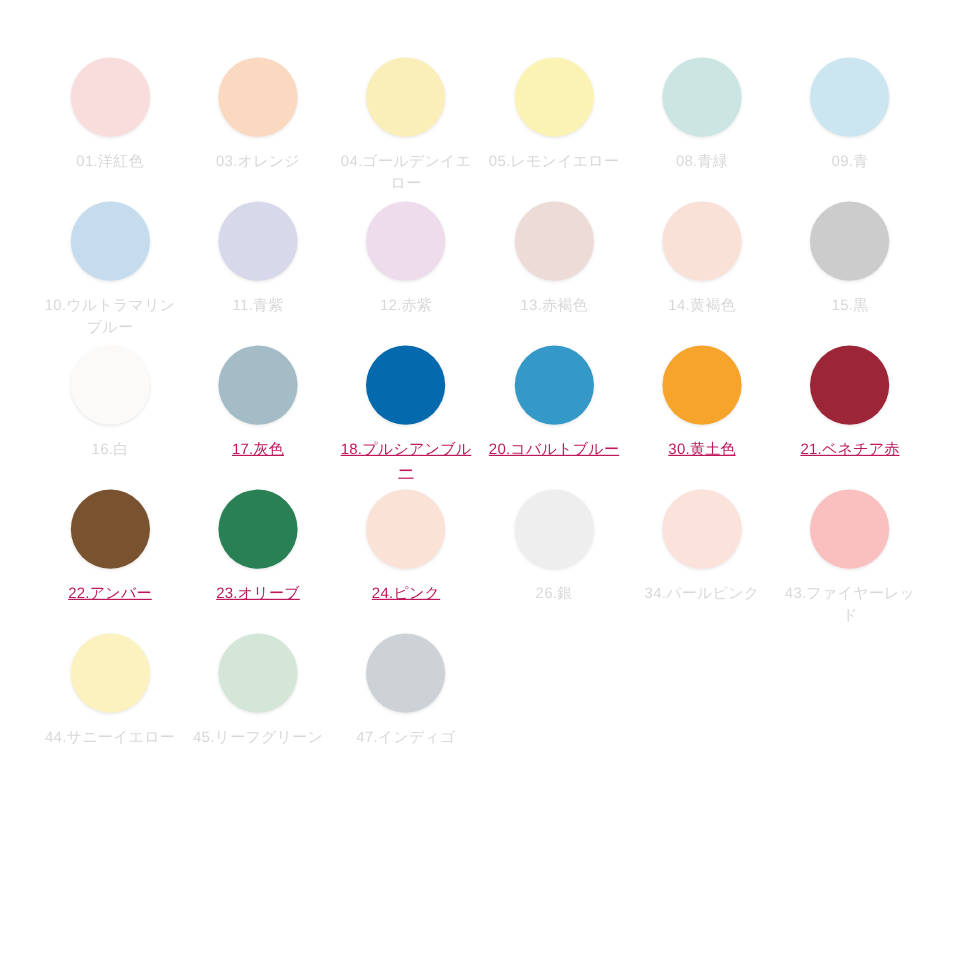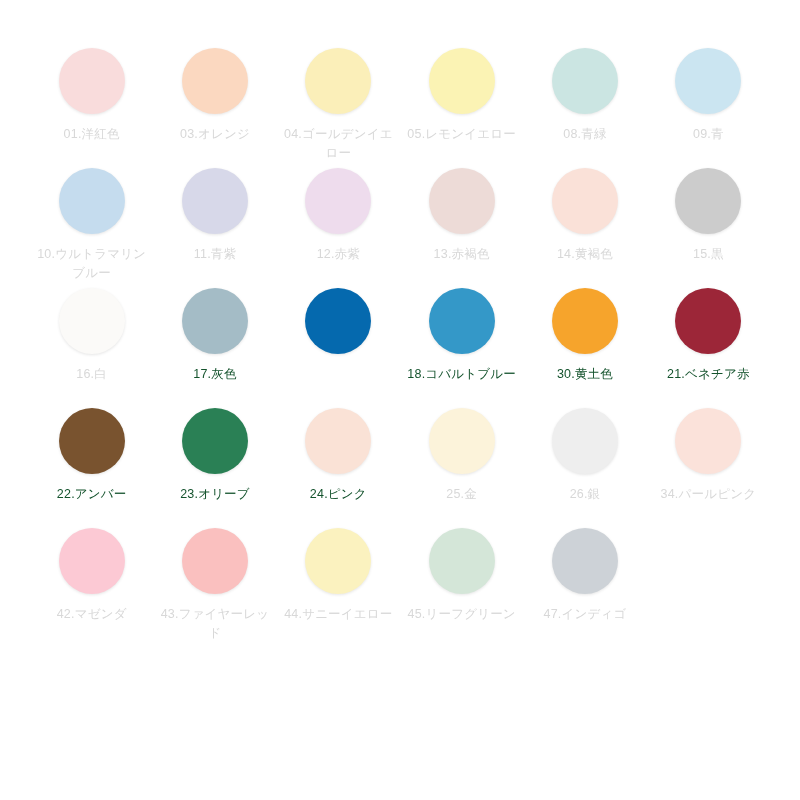--- a/index.html
+++ b/index.html
@@ -49,21 +49,22 @@
     width: 112px;
     text-align: center;
     font-size: 12.5px;
     line-height: 1.5;
     letter-spacing: 0.2px;
     word-break: break-word;
     color: #d8d8d8;
   }
 
   .swatch-cell[data-emphasis="strong"] .swatch-label {
-    color: #14532d;
+    color: #be185d;
+    text-decoration: underline;
   }
 </style>
 </head>
 <body>
 
 <div id="swatch-grid" style="background: rgb(255, 255, 255); grid-template-columns: repeat(6, 1fr);">
     <div class="swatch-cell" data-emphasis="faded">
     <div class="swatch-dot" title="#f9dcdc" style="background: rgb(249, 220, 220);"></div>
     <div class="swatch-label">01.洋紅色</div>
   </div>
@@ -114,24 +115,25 @@
     <div class="swatch-cell" data-emphasis="faded">
     <div class="swatch-dot" title="#fbfaf8" style="background: rgb(251, 250, 248);"></div>
     <div class="swatch-label">16.白</div>
   </div>
     <div class="swatch-cell" data-emphasis="strong">
     <div class="swatch-dot" title="#a4bcc6" style="background: rgb(164, 188, 198);"></div>
     <div class="swatch-label">17.灰色</div>
   </div>
     <div class="swatch-cell" data-emphasis="strong">
     <div class="swatch-dot" title="#0569ae" style="background: rgb(5, 105, 174);"></div>
+    <div class="swatch-label">18.プルシアンブルー</div>
   </div>
     <div class="swatch-cell" data-emphasis="strong">
     <div class="swatch-dot" title="#3498c8" style="background: rgb(52, 152, 200);"></div>
-    <div class="swatch-label">18.コバルトブルー</div>
+    <div class="swatch-label">20.コバルトブルー</div>
   </div>
     <div class="swatch-cell" data-emphasis="strong">
     <div class="swatch-dot" title="#f6a42c" style="background: rgb(246, 164, 44);"></div>
     <div class="swatch-label">30.黄土色</div>
   </div>
     <div class="swatch-cell" data-emphasis="strong">
     <div class="swatch-dot" title="#9c2638" style="background: rgb(156, 38, 56);"></div>
     <div class="swatch-label">21.ベネチア赤</div>
   </div>
     <div class="swatch-cell" data-emphasis="strong">
@@ -140,34 +142,26 @@
   </div>
     <div class="swatch-cell" data-emphasis="strong">
     <div class="swatch-dot" title="#2a8055" style="background: rgb(42, 128, 85);"></div>
     <div class="swatch-label">23.オリーブ</div>
   </div>
     <div class="swatch-cell" data-emphasis="strong">
     <div class="swatch-dot" title="#fae2d6" style="background: rgb(250, 226, 214);"></div>
     <div class="swatch-label">24.ピンク</div>
   </div>
     <div class="swatch-cell" data-emphasis="faded">
-    <div class="swatch-dot" title="#fcf3da" style="background: rgb(252, 243, 218);"></div>
-    <div class="swatch-label">25.金</div>
-  </div>
-    <div class="swatch-cell" data-emphasis="faded">
     <div class="swatch-dot" title="#eeeeee" style="background: rgb(238, 238, 238);"></div>
     <div class="swatch-label">26.銀</div>
   </div>
     <div class="swatch-cell" data-emphasis="faded">
     <div class="swatch-dot" title="#fbe2da" style="background: rgb(251, 226, 218);"></div>
     <div class="swatch-label">34.パールピンク</div>
-  </div>
-    <div class="swatch-cell" data-emphasis="faded">
-    <div class="swatch-dot" title="#fcc9d4" style="background: rgb(252, 201, 212);"></div>
-    <div class="swatch-label">42.マゼンダ</div>
   </div>
     <div class="swatch-cell" data-emphasis="faded">
     <div class="swatch-dot" title="#fac0bf" style="background: rgb(250, 192, 191);"></div>
     <div class="swatch-label">43.ファイヤーレッド</div>
   </div>
     <div class="swatch-cell" data-emphasis="faded">
     <div class="swatch-dot" title="#fbf2bf" style="background: rgb(251, 242, 191);"></div>
     <div class="swatch-label">44.サニーイエロー</div>
   </div>
     <div class="swatch-cell" data-emphasis="faded">

